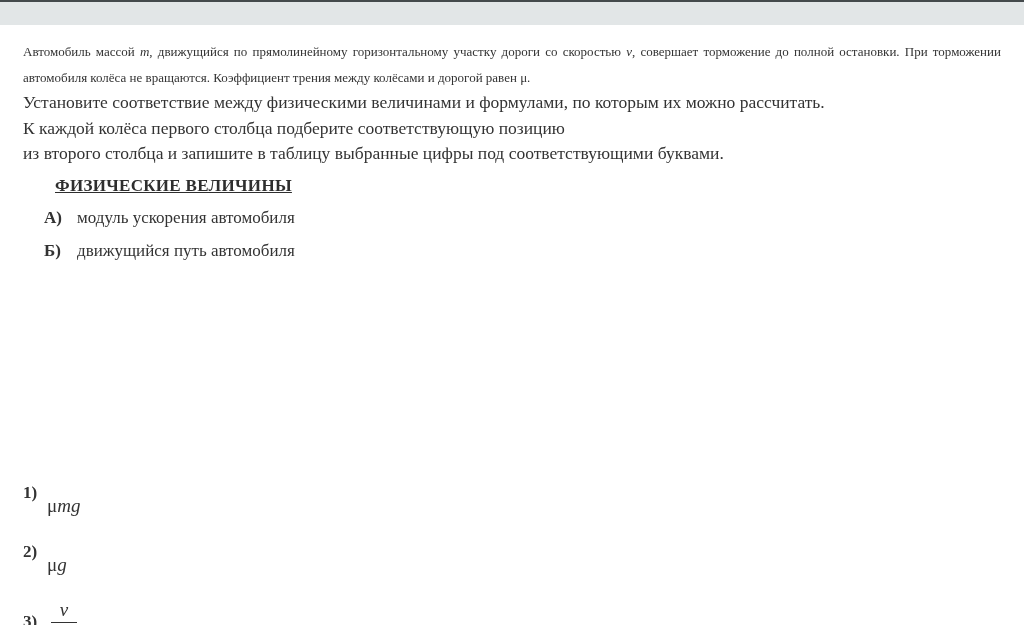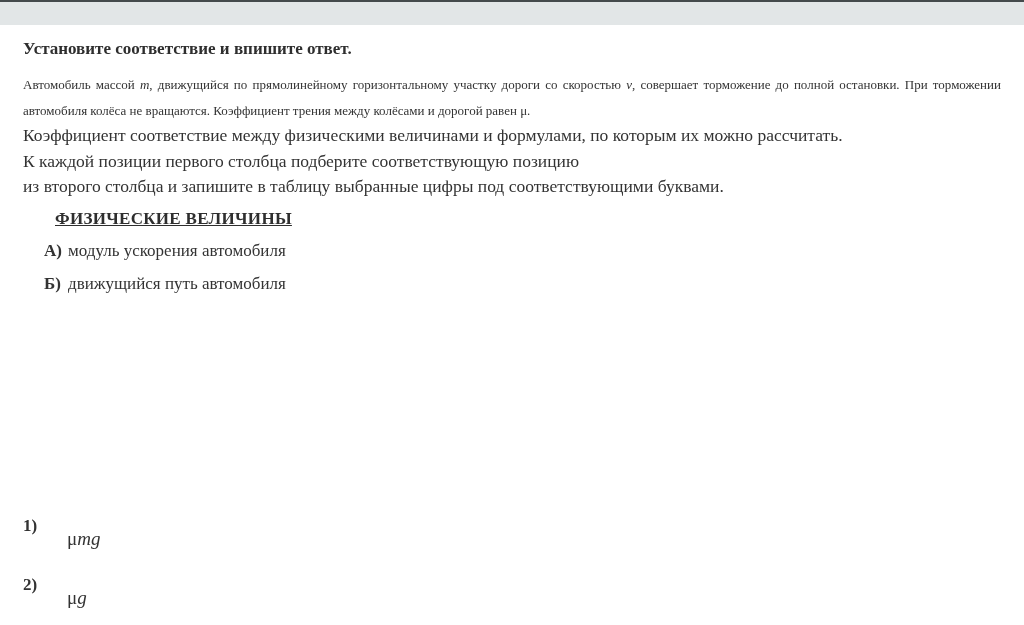--- a/index.html
+++ b/index.html
@@ -59,39 +59,39 @@
     display: flex;
     font-size: 17px;
     margin-bottom: 13px;
     line-height: 20px;
   }
   .q-label {
     font-weight: bold;
     width: 24px;
     flex: 0 0 24px;
   }
-  .q-text { }
+  .q-text { margin-left: 9px; }
   .col-right { flex: 1 1 auto; }
   .f-item {
     display: flex;
     align-items: flex-start;
     font-size: 17px;
   }
   .f-item-1 { margin-top: 7px; }
   .f-item-2 { margin-top: 25px; }
   .f-item-3 { margin-top: 24px; align-items: center; }
   .f-item-4 { margin-top: 21px; align-items: center; }
   .f-num {
     font-weight: bold;
     width: 20px;
     flex: 0 0 20px;
   }
   .f-expr {
     font-size: 19px;
-    margin-left: 24px;
+    margin-left: 4px;
   }
   .f-expr-offset { margin-top: 12px; }
   .f-expr i { font-style: italic; }
   .frac {
     display: inline-block;
     text-align: center;
     font-size: 19px;
     margin-left: 8px;
     line-height: 1.1;
   }
@@ -159,26 +159,25 @@
     justify-content: center;
   }
 </style>
 </head>
 <body>
 
 <div class="top-strip"></div>
 
 <div class="content">
 
-  <div class="page-title">Установите соответствие и впишите ответ.</div>
 
   <p class="statement"><span>Автомобиль массой </span><span class="var">m</span><span>, движущийся по прямолинейному горизонтальному участку дороги со скоростью </span><span class="var">v</span><span>, совершает торможение до полной остановки. При торможении автомобиля колёса не вращаются. Коэффициент трения между колёсами и дорогой равен μ.</span></p>
 
-  <div class="instr">Коэффициент соответствие между физическими величинами и формулами, по которым их можно рассчитать.</div>
-  <div class="instr">К каждой позиции первого столбца подберите соответствующую позицию</div>
+  <div class="instr">Установите соответствие между физическими величинами и формулами, по которым их можно рассчитать.</div>
+  <div class="instr">К каждой колёса первого столбца подберите соответствующую позицию</div>
   <div class="instr">из второго столбца и запишите в таблицу выбранные цифры под соответствующими буквами.</div>
 
   <div class="columns">
 
     <div class="col-left">
       <div class="col-header col-left-header">ФИЗИЧЕСКИЕ ВЕЛИЧИНЫ</div>
       <div class="q-item">
         <span class="q-label">А)</span>
         <span class="q-text">модуль ускорения автомобиля</span>
       </div>

